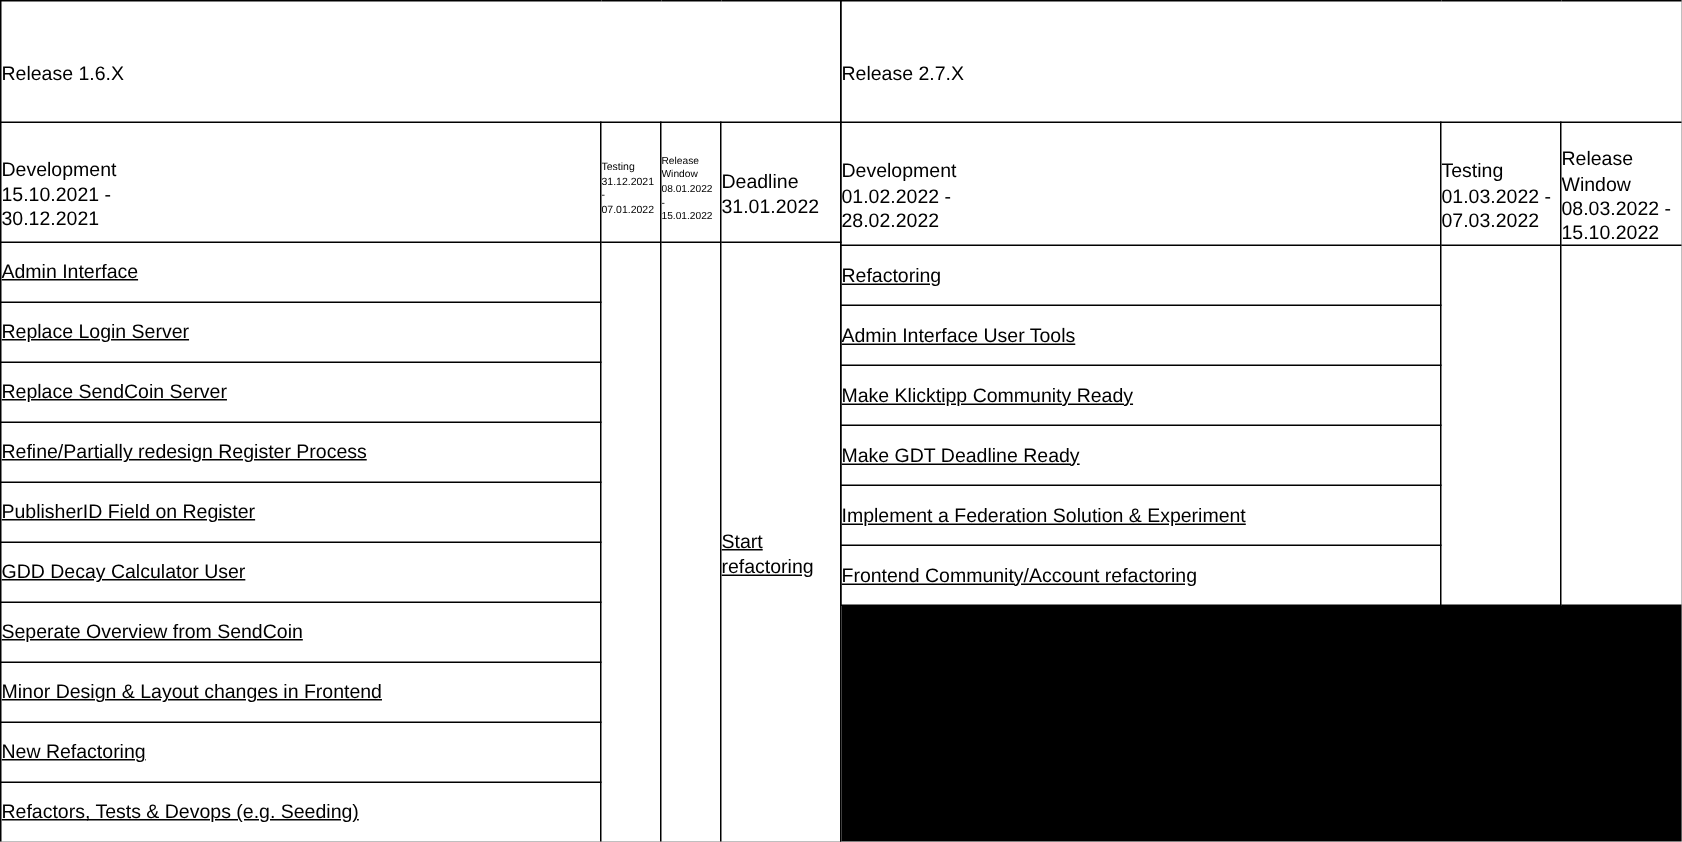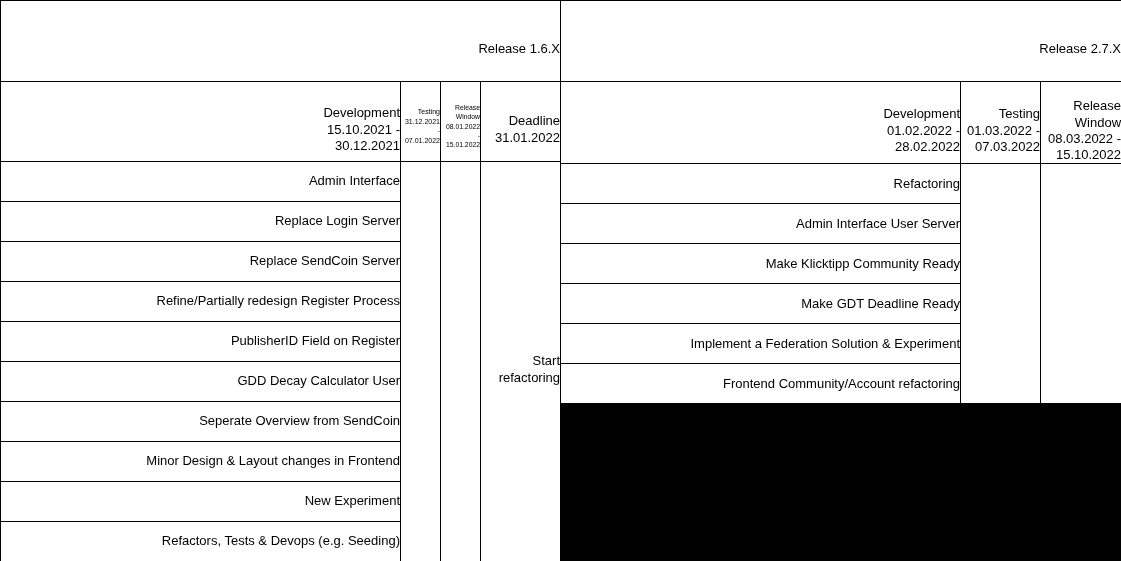--- a/index.html
+++ b/index.html
@@ -13,31 +13,31 @@
   table.rel-table{
     border-collapse:collapse;
     table-layout:fixed;
     position:absolute;
     top:0;
   }
   .t16{left:0;width:560px;}
   .t17{left:560px;width:561px;}
   td{
     border:1px solid #000000;
-    text-align:right;
+    text-align:left;
     vertical-align:middle;
     padding:0;
     white-space:pre-line;
     font-size:13px;
     line-height:1.25;
     overflow:hidden;
   }
   tr.title-row td{height:80px;}
   tr.header-row td{height:79px;}
-  tr.task-row td{height:39px;}
+  tr.task-row td{height:39px;text-decoration:underline;}
   td.small{font-size:7px;line-height:1.35;}
   td.small-rw{font-size:6.8px;line-height:1.35;}
   td.redacted{
     background:#000000;
     height:160px;
   }
 </style>
 </head>
 <body>
 
@@ -104,21 +104,21 @@
     <tr class="task-row">
           <td><span>GDD Decay Calculator User</span></td>
         </tr>
     <tr class="task-row">
           <td><span>Seperate Overview from SendCoin</span></td>
         </tr>
     <tr class="task-row">
           <td><span>Minor Design &amp; Layout changes in Frontend</span></td>
         </tr>
     <tr class="task-row">
-          <td><span>New Experiment</span></td>
+          <td><span>New Refactoring</span></td>
         </tr>
     <tr class="task-row">
           <td><span>Refactors, Tests &amp; Devops (e.g. Seeding)</span></td>
         </tr>
   </tbody>
     </table>
 
   <table class="rel-table t17">
     <colgroup>
       <col style="width:400px">
@@ -148,21 +148,21 @@
 08.03.2022 -
 15.10.2022</span>
       </td>
     </tr>
     <tr class="task-row">
       <td><span>Refactoring</span></td>
       <td rowspan="6"></td>
       <td rowspan="6"></td>
     </tr>
     <tr class="task-row">
-          <td><span>Admin Interface User Server</span></td>
+          <td><span>Admin Interface User Tools</span></td>
         </tr>
     <tr class="task-row">
           <td><span>Make Klicktipp Community Ready</span></td>
         </tr>
     <tr class="task-row">
           <td><span>Make GDT Deadline Ready</span></td>
         </tr>
     <tr class="task-row">
           <td><span>Implement a Federation Solution &amp; Experiment</span></td>
         </tr>

